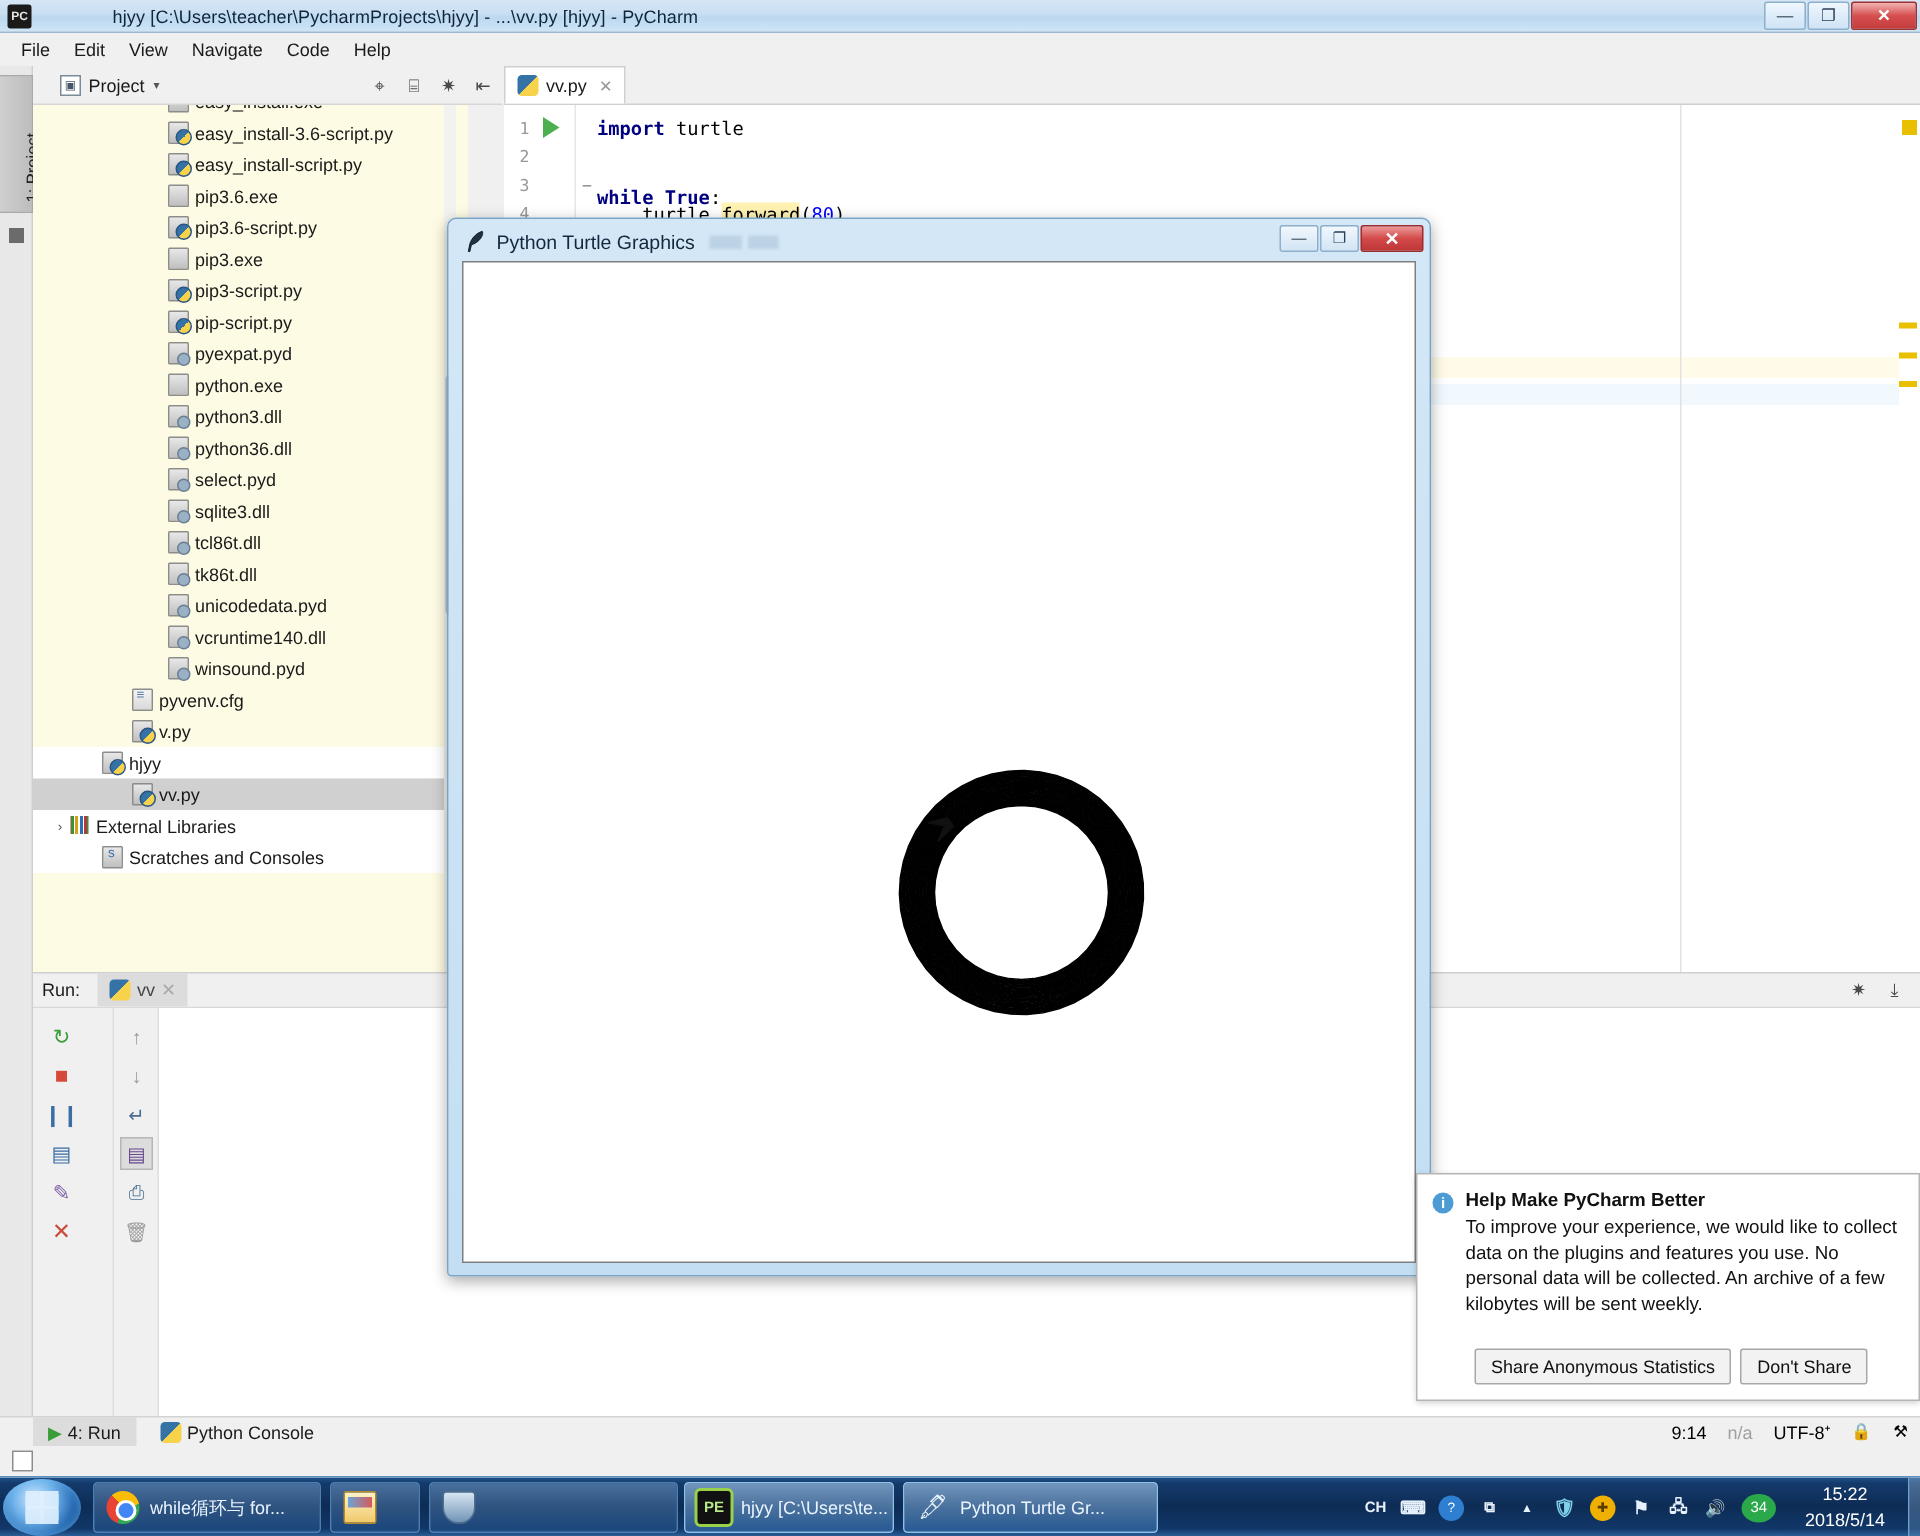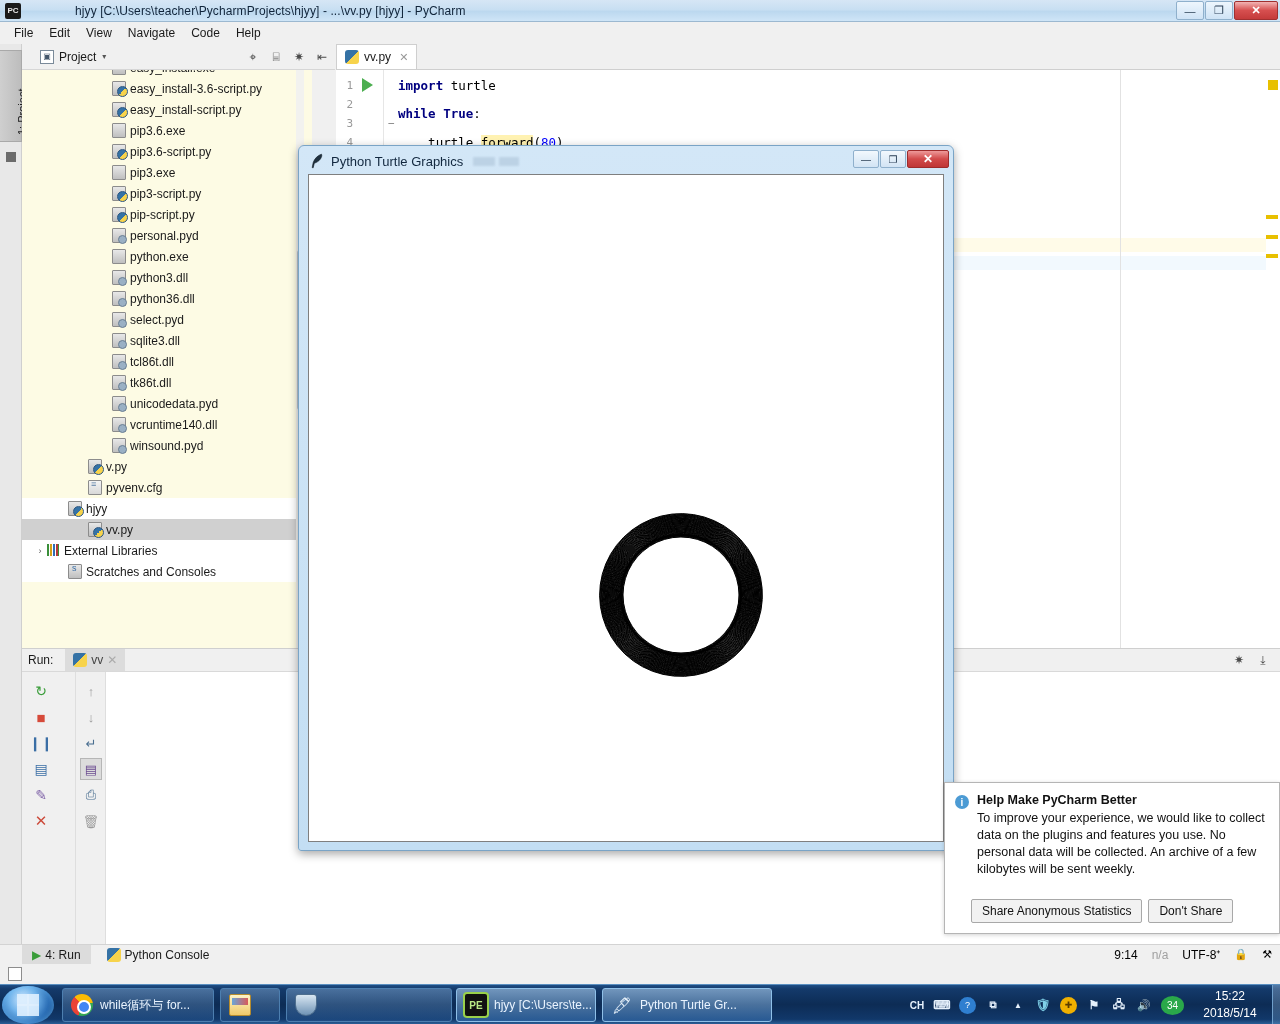--- a/index.html
+++ b/index.html
@@ -298,21 +298,21 @@
     box-shadow: 0 1px 4px rgba(0,0,0,0.18);
     padding: 10px 12px 10px 10px;
   }
   .notif .ni {
     position: absolute; left: 10px; top: 12px; width: 14px; height: 14px;
     border-radius: 50%; background: #4c9bd4; color: #fff; font-size: 10px; font-weight: bold;
     display: flex; align-items: center; justify-content: center;
   }
   .notif .nt { margin-left: 22px; font-size: 12.5px; font-weight: bold; color: #111; }
   .notif .nb { margin-left: 22px; margin-top: 3px; font-size: 12.5px; color: #111; line-height: 17px; width: 292px; }
-  .notif .nbtns { position: absolute; left: 8px; bottom: 10px; display: flex; gap: 6px; padding-left: 18px; }
+  .notif .nbtns { position: absolute; left: 20px; bottom: 10px; display: flex; gap: 6px; padding-left: 18px; }
   .nbtn {
     border: 1px solid #a8a8a8; background: #f2f2f2; font-size: 12px; color: #111;
     padding: 4px 10px; border-radius: 2px; font-family: "Liberation Sans", sans-serif;
   }
 
   
   .taskbar {
     position: absolute; left: 0; top: 984px; width: 1280px; height: 40px;
     background: linear-gradient(to bottom, #1f4f86 0%, #143a6b 10%, #0d2c55 50%, #11386a 88%, #2a5e96 100%);
     border-top: 1px solid #5a8fc0;
@@ -469,21 +469,21 @@
           <div class="fname">pip3-script.py</div>
         </div>
         <div class="tree-row">
           <div style="width: 90px; flex: 0 0 auto;"></div>
           <div class="ficon py"></div>
           <div class="fname">pip-script.py</div>
         </div>
         <div class="tree-row">
           <div style="width: 90px; flex: 0 0 auto;"></div>
           <div class="ficon dll"></div>
-          <div class="fname">personal.pyd</div>
+          <div class="fname">pyexpat.pyd</div>
         </div>
         <div class="tree-row">
           <div style="width: 90px; flex: 0 0 auto;"></div>
           <div class="ficon exe"></div>
           <div class="fname">python.exe</div>
         </div>
         <div class="tree-row">
           <div style="width: 90px; flex: 0 0 auto;"></div>
           <div class="ficon dll"></div>
           <div class="fname">python3.dll</div>
@@ -520,30 +520,30 @@
         </div>
         <div class="tree-row">
           <div style="width: 90px; flex: 0 0 auto;"></div>
           <div class="ficon dll"></div>
           <div class="fname">vcruntime140.dll</div>
         </div>
         <div class="tree-row">
           <div style="width: 90px; flex: 0 0 auto;"></div>
           <div class="ficon dll"></div>
           <div class="fname">winsound.pyd</div>
+        </div>
+        <div class="tree-row">
+          <div style="width: 66px; flex: 0 0 auto;"></div>
+          <div class="ficon cfg"></div>
+          <div class="fname">pyvenv.cfg</div>
         </div>
         <div class="tree-row">
           <div style="width: 66px; flex: 0 0 auto;"></div>
           <div class="ficon py"></div>
           <div class="fname">v.py</div>
-        </div>
-        <div class="tree-row">
-          <div style="width: 66px; flex: 0 0 auto;"></div>
-          <div class="ficon cfg"></div>
-          <div class="fname">pyvenv.cfg</div>
         </div>
         <div class="tree-row bottom-area">
           <div style="width: 46px; flex: 0 0 auto;"></div>
           <div class="ficon py"></div>
           <div class="fname">hjyy</div>
         </div>
         <div class="tree-row sel">
           <div style="width: 66px; flex: 0 0 auto;"></div>
           <div class="ficon py"></div>
           <div class="fname">vv.py</div>
@@ -581,21 +581,21 @@
         <div class="ln" style="top:9px;">1</div>
         <div class="ln" style="top:28px;">2</div>
         <div class="ln" style="top:47px;">3</div>
         <div class="ln" style="top:66px;">4</div>
         <div class="run-arrow"></div>
       </div>
 
       <div class="fold-mark" style="top:47px;">−</div>
 
       <div class="code-line" style="top:8px;"><span class="kw">import</span> turtle</div>
-      <div class="code-line" style="top:36px;text-align:right;"><span class="kw">while True</span>:</div>
+      <div class="code-line" style="top:54px;text-align:right;"><span class="kw">while True</span>:</div>
       <div class="code-line" style="top:65px;">    turtle.<span class="hl">forward</span>(<span class="num">80</span>)</div>
 
       <div class="markers">
         <div class="mk" style="top:10px; width:10px; height:10px;"></div>
         <div class="mk" style="top:145px; width:12px; height:4px;"></div>
         <div class="mk" style="top:165px; width:12px; height:4px;"></div>
         <div class="mk" style="top:184px; width:12px; height:4px;"></div>
       </div>
     </div>
 

